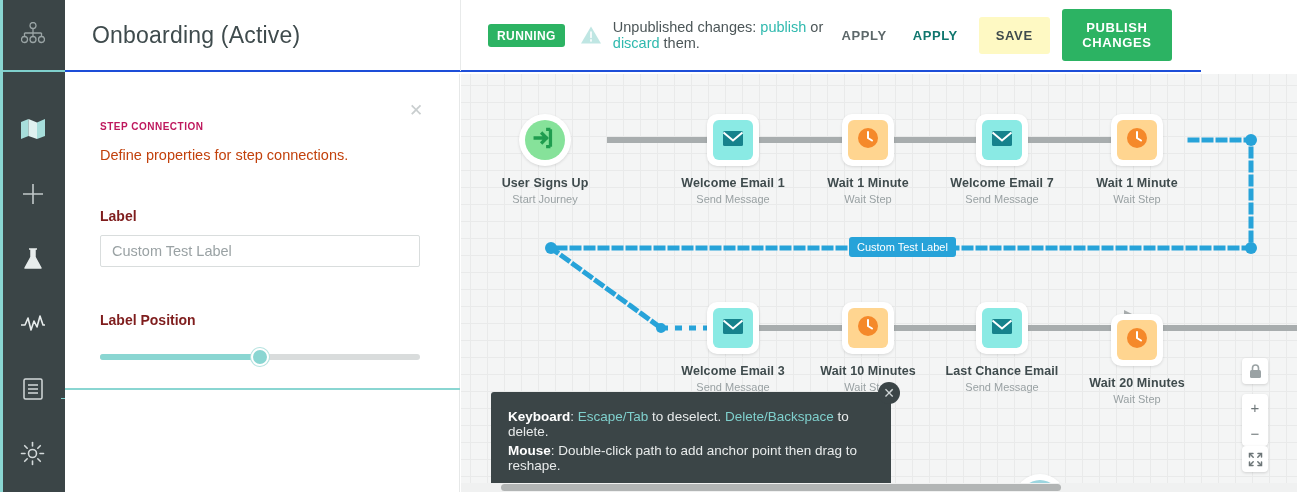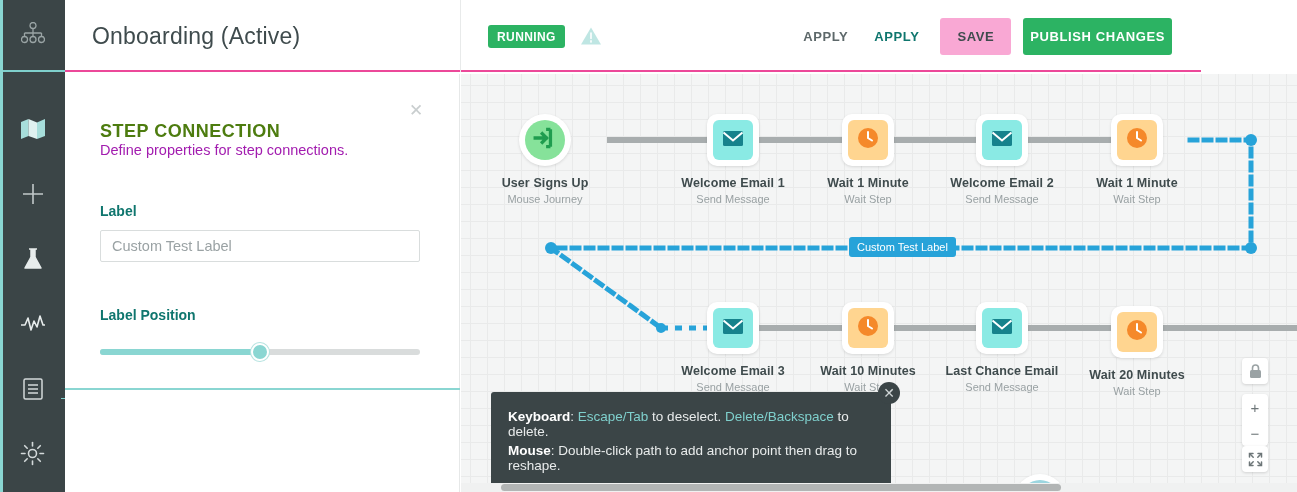--- a/index.html
+++ b/index.html
@@ -24,22 +24,22 @@
   .rail-item {
     width: 65px; height: 65px; display: flex; align-items: center; justify-content: center;
     cursor: pointer;
   }
   .rail-item svg { display: block; }
   .rail-sep { position:absolute; left:61px; top:398px; width:4px; height:1px; background:#7fd0cd; }
 
   
   .header {
     position: absolute; left: 65px; top: 0; width: 1136px; height: 72px;
-    background: #fff; border-bottom: 2px solid #ec4899;
-    display: flex; align-items: flex-start;
+    background: #fff; border-bottom: 2px solid #1d4ed8;
+    display: flex; align-items: center;
   }
   .title-zone { width: 395px; height: 72px; display:flex; align-items:center; padding-left: 27px; }
   .page-title { font-size: 23px; color: #3f4b4d; font-weight: 400; letter-spacing: .2px; }
   .title-divider { width: 1px; height: 72px; background: #e8eaea; }
 
   .toolbar {
     flex: 1; height: 72px; display: flex; align-items: center; padding: 0 29px 0 27px;
   }
   .badge-running {
     background: #2cb363; color: #fff; font-size: 12px; font-weight: bold;
@@ -50,45 +50,45 @@
   .notice { margin-left: 11px; font-size: 14.5px; color: #4c5658; }
   .notice a { color: #2fb9ae; text-decoration: none; cursor: pointer; }
   .tb-spacer { flex: 1; }
   .tb-link {
     font-size: 13px; font-weight: bold; letter-spacing: .6px; color: #5d686a;
     background: none; border: none; cursor: pointer; padding: 10px 13px;
     font-family: "Liberation Sans", sans-serif;
   }
   .tb-link.teal { color: #0f766e; }
   .btn-save {
-    background: #f9a8d4; color: #3f4b4d; font-size: 13px; font-weight: bold;
+    background: #fef9c3; color: #3f4b4d; font-size: 13px; font-weight: bold;
     letter-spacing: .6px; border: none; border-radius: 3px; padding: 11px 17px;
     cursor: pointer; margin-left: 8px; font-family: "Liberation Sans", sans-serif;
   }
   .btn-publish {
     background: #2cb363; color: #fff; font-size: 13px; font-weight: bold;
     letter-spacing: .6px; border: none; border-radius: 3px; padding: 11px 7px;
     cursor: pointer; margin-left: 12px; font-family: "Liberation Sans", sans-serif;
   }
 
   
   .panel {
     position: absolute; left: 65px; top: 74px; width: 395px; height: 418px;
     background: #fff; border-right: 1px solid #e6e8e8;
   }
   .panel-close {
     position: absolute; right: 34px; top: 28px; width: 18px; height: 18px;
     cursor: pointer; color: #c9cecf; font-size: 17px; line-height: 18px; text-align: center;
   }
   .panel-inner { padding: 47px 35px 0 35px; }
   .panel-h {
-    font-size: 18px; font-weight: bold; color: #4d7c0f; letter-spacing: .5px;
-  }
-  .panel-sub { font-size: 14.5px; color: #a21caf; }
-  .field-label { margin-top: 45px; font-size: 14px; font-weight: bold; color: #0f766e; }
+    font-size: 10px; font-weight: bold; color: #be185d; letter-spacing: .5px;
+  }
+  .panel-sub { margin-top: 15px; font-size: 14.5px; color: #c2410c; }
+  .field-label { margin-top: 45px; font-size: 14px; font-weight: bold; color: #7f1d1d; }
   .text-input {
     margin-top: 11px; width: 320px; height: 32px; border: 1px solid #d9dddd;
     border-radius: 2px; padding: 0 11px; font-size: 14.5px; color: #7d8688;
     font-family: "Liberation Sans", sans-serif; outline: none; background: #fff;
   }
   .text-input::placeholder { color: #9aa2a4; }
   .slider-wrap { margin-top: 19px; width: 320px; height: 20px; position: relative; cursor: pointer; }
   .slider-track {
     position: absolute; top: 7px; left: 0; width: 320px; height: 6px;
     background: #d9dcdc; border-radius: 3px;
@@ -258,20 +258,27 @@
     <div class="toolbar">
       <span class="badge-running">RUNNING</span>
 
       <span class="warn-tri">
         <svg width="22" height="20" viewBox="0 0 22 20">
           <path d="M11 1.5 L21 18.5 H1 Z" fill="#bfe6e3"></path>
           <path d="M11 7 V12.5 M11 14.8 V16.1" stroke="#ffffff" stroke-width="1.6" stroke-linecap="round"></path>
         </svg>
       </span>
 
+      <span class="notice">
+        <span>Unpublished changes:</span>
+        <a>publish</a>
+        <span>or</span>
+        <a>discard</a>
+        <span>them.</span>
+      </span>
 
       <span class="tb-spacer"></span>
 
       <button class="tb-link">APPLY</button>
       <button class="tb-link teal">APPLY</button>
       <button class="btn-save">SAVE</button>
       <button class="btn-publish">PUBLISH CHANGES</button>
     </div>
   </div>
 
@@ -335,21 +342,21 @@
           <div class="node-shape round">
          <div class="node-inner round" style="background:#86e29a">
            <span><svg width="24" height="24" viewBox="0 0 22 22">
         <path d="M2 11 H12 M8.5 7 L12.5 11 L8.5 15" stroke="#1f9d4f" stroke-width="3" fill="none" stroke-linecap="square"></path>
         <path d="M16 3 V19" stroke="#1f9d4f" stroke-width="3"></path>
         <path d="M12 3 H16 M12 19 H16" stroke="#1f9d4f" stroke-width="3"></path>
                 </svg></span>
          </div>
        </div>
        <div class="node-title">User Signs Up</div>
-       <div class="node-sub">Mouse Journey</div>
+       <div class="node-sub">Start Journey</div>
         </div>
         <div class="node" style="left: 212px; top: 40px;">
           <div class="node-shape">
          <div class="node-inner" style="background:#8aeae4">
            <span><svg width="22" height="17" viewBox="0 0 22 17">
         <rect x="1" y="1" width="20" height="15" rx="1.5" fill="#16828c"></rect>
         <path d="M1.5 2.5 L11 10.5 L20.5 2.5" fill="none" stroke="#ffffff" stroke-width="2"></path>
                 </svg></span>
          </div>
        </div>
@@ -370,21 +377,21 @@
         </div>
         <div class="node" style="left: 481px; top: 40px;">
           <div class="node-shape">
          <div class="node-inner" style="background:#8aeae4">
            <span><svg width="22" height="17" viewBox="0 0 22 17">
         <rect x="1" y="1" width="20" height="15" rx="1.5" fill="#16828c"></rect>
         <path d="M1.5 2.5 L11 10.5 L20.5 2.5" fill="none" stroke="#ffffff" stroke-width="2"></path>
                 </svg></span>
          </div>
        </div>
-       <div class="node-title">Welcome Email 2</div>
+       <div class="node-title">Welcome Email 7</div>
        <div class="node-sub">Send Message</div>
         </div>
         <div class="node" style="left: 616px; top: 40px;">
           <div class="node-shape">
          <div class="node-inner" style="background:#ffd590">
            <span><svg width="22" height="22" viewBox="0 0 22 22">
         <circle cx="11" cy="11" r="10" fill="#f5892a"></circle>
         <path d="M11 5 V11 L15 13.5" stroke="#ffffff" stroke-width="2" fill="none" stroke-linecap="round"></path>
                 </svg></span>
          </div>
@@ -421,21 +428,21 @@
          <div class="node-inner" style="background:#8aeae4">
            <span><svg width="22" height="17" viewBox="0 0 22 17">
         <rect x="1" y="1" width="20" height="15" rx="1.5" fill="#16828c"></rect>
         <path d="M1.5 2.5 L11 10.5 L20.5 2.5" fill="none" stroke="#ffffff" stroke-width="2"></path>
                 </svg></span>
          </div>
        </div>
        <div class="node-title">Last Chance Email</div>
        <div class="node-sub">Send Message</div>
         </div>
-        <div class="node" style="left: 616px; top: 232px;">
+        <div class="node" style="left: 616px; top: 240px;">
           <div class="node-shape">
          <div class="node-inner" style="background:#ffd590">
            <span><svg width="22" height="22" viewBox="0 0 22 22">
         <circle cx="11" cy="11" r="10" fill="#f5892a"></circle>
         <path d="M11 5 V11 L15 13.5" stroke="#ffffff" stroke-width="2" fill="none" stroke-linecap="round"></path>
                 </svg></span>
          </div>
        </div>
        <div class="node-title">Wait 20 Minutes</div>
        <div class="node-sub">Wait Step</div>

